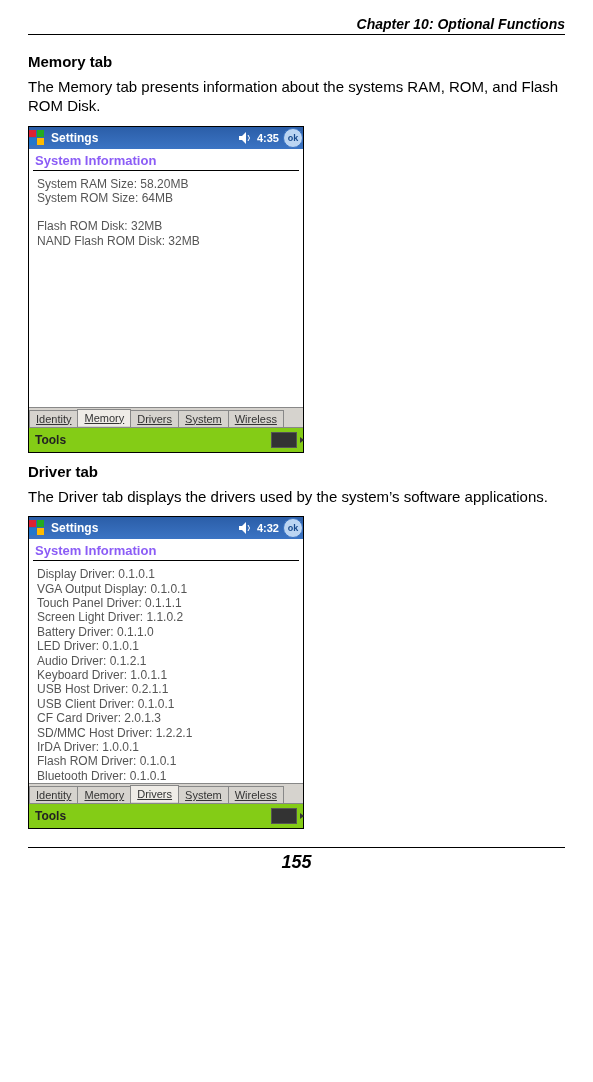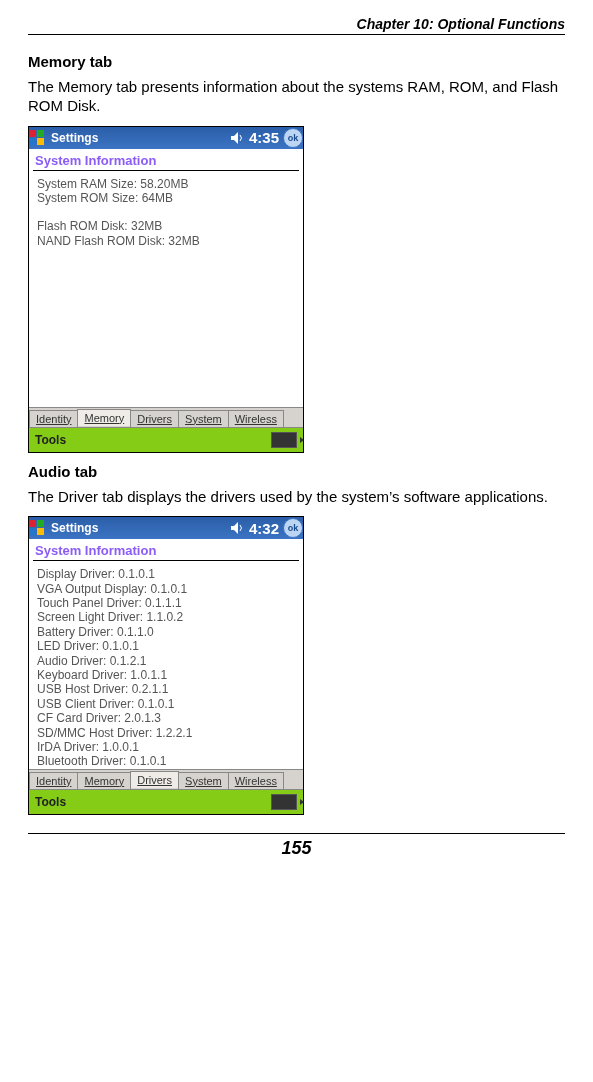--- a/index.html
+++ b/index.html
@@ -63,21 +63,21 @@
   .start-flag {
     width: 16px;
     height: 16px;
     margin-right: 6px;
     display: inline-block;
   }
   .start-flag svg { display:block; }
   .tb-title { flex: 1; }
   .tb-icons { display: flex; align-items: center; gap: 4px; }
   .speaker svg { display:block; }
-  .clock { font-size: 15px; font-weight: bold; }
+  .clock { font-size: 11px; font-weight: bold; }
   .ok-btn {
     width: 18px;
     height: 18px;
     border-radius: 50%;
     background: #bcd5f2;
     border: 1px solid #3b74c4;
     color: #184a8c;
     font-size: 9px;
     font-weight: bold;
     display: flex;
@@ -202,21 +202,21 @@
       <div class="tab">Drivers</div>
       <div class="tab">System</div>
       <div class="tab">Wireless</div>
     </div>
     <div class="toolbar">
       <span>Tools</span>
       <span class="kbd-icon"></span>
     </div>
   </div>
 
-  <div class="section-title">Audio tab</div>
+  <div class="section-title">Driver tab</div>
   <p class="body-text">The Driver tab displays the drivers used by the system’s software applications.</p>
 
   <div class="device">
     <div class="titlebar">
       <span class="start-flag">
         <svg viewBox="0 0 16 16" width="16" height="16">
           <rect x="0" y="0" width="7" height="7" fill="#d23"></rect>
           <rect x="8" y="0" width="7" height="7" fill="#2a2"></rect>
           <rect x="0" y="8" width="7" height="7" fill="#27c"></rect>
           <rect x="8" y="8" width="7" height="7" fill="#fb0"></rect>
@@ -243,20 +243,21 @@
       <div class="content-line">Screen Light Driver: 1.1.0.2</div>
       <div class="content-line">Battery Driver: 0.1.1.0</div>
       <div class="content-line">LED Driver: 0.1.0.1</div>
       <div class="content-line">Audio Driver: 0.1.2.1</div>
       <div class="content-line">Keyboard Driver: 1.0.1.1</div>
       <div class="content-line">USB Host Driver: 0.2.1.1</div>
       <div class="content-line">USB Client Driver: 0.1.0.1</div>
       <div class="content-line">CF Card Driver: 2.0.1.3</div>
       <div class="content-line">SD/MMC Host Driver: 1.2.2.1</div>
       <div class="content-line">IrDA Driver: 1.0.0.1</div>
+      <div class="content-line">Flash ROM Driver: 0.1.0.1</div>
       <div class="content-line">Bluetooth Driver: 0.1.0.1</div>
     </div>
     <div class="tabbar">
       <div class="tab">Identity</div>
       <div class="tab">Memory</div>
       <div class="tab active">Drivers</div>
       <div class="tab">System</div>
       <div class="tab">Wireless</div>
     </div>
     <div class="toolbar">

